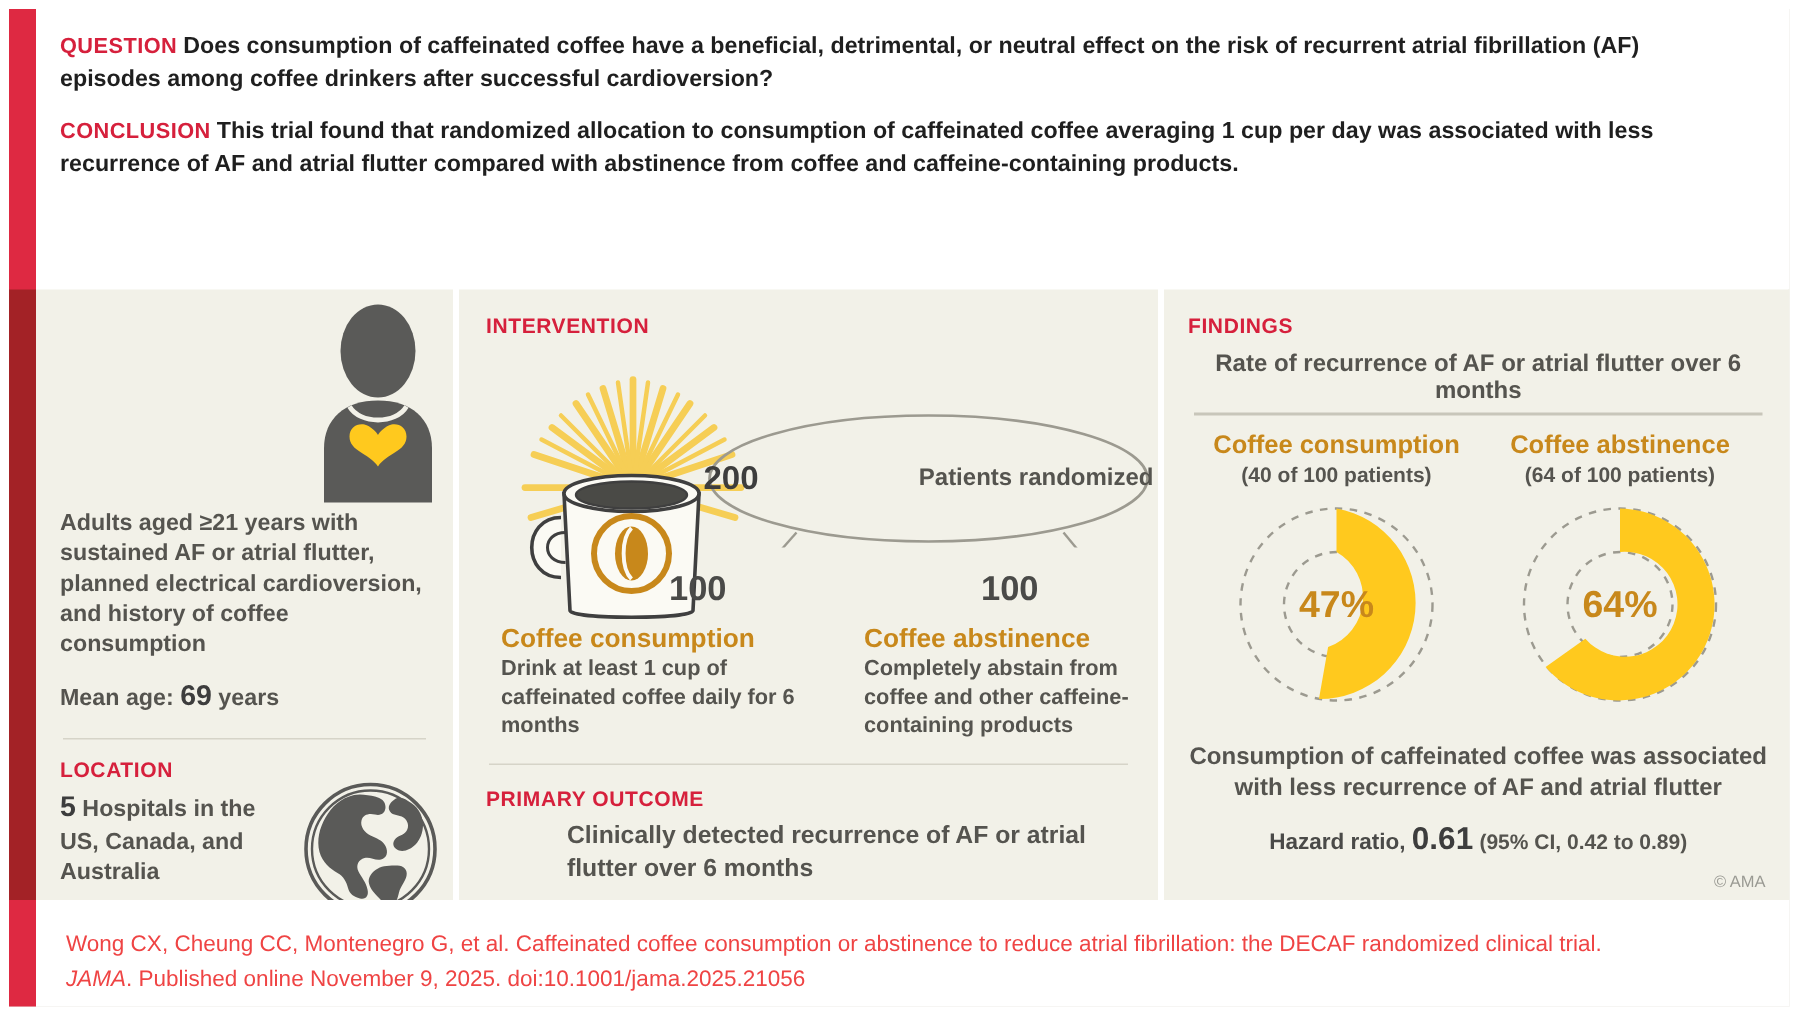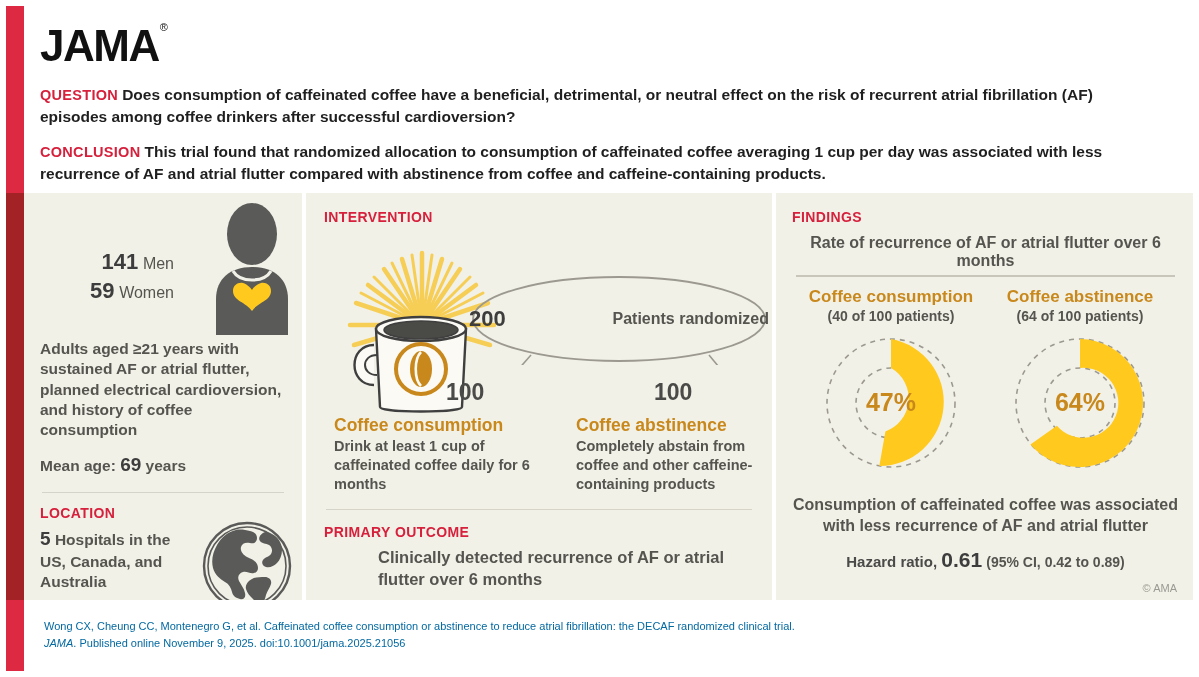--- a/index.html
+++ b/index.html
@@ -227,54 +227,49 @@
 
   
   .footer{
     position:absolute;left:24px;top:600px;
     width:1169px;height:71px;
     background:#ffffff;
     padding:18px 20px 0 20px;
     box-sizing:border-box;
   }
   .cite{
-    font-size:11px;line-height:1.55;
-    color:#0369a1;
+    font-size:15px;line-height:1.55;
+    color:#ef4444;
   }
   .cite .ital{font-style:italic;}
 </style>
 </head>
 <body>
 
 <div class="page">
   <div class="frame"></div>
   <div class="redbar"></div>
   <div class="redbar-dark"></div>
 
   <div class="header">
-    <div class="jama-logo"><span>JAMA</span><sup>®</sup></div>
 
     <div class="qline">
       <span class="qlabel">QUESTION</span><span class="qtext">Does consumption of caffeinated coffee have a beneficial, detrimental, or neutral effect on the risk of recurrent atrial fibrillation (AF) episodes among coffee drinkers after successful cardioversion?</span>
     </div>
 
     <div class="qline">
       <span class="qlabel">CONCLUSION</span><span class="qtext">This trial found that randomized allocation to consumption of caffeinated coffee averaging 1 cup per day was associated with less recurrence of AF and atrial flutter compared with abstinence from coffee and caffeine-containing products.</span>
     </div>
   </div>
 
   <div class="main">
 
     <div class="col col-pop">
 
       <div class="pop-top">
-        <div class="pop-counts">
-          <div><span class="num">141</span> <span class="lbl">Men</span></div>
-          <div><span class="num">59</span> <span class="lbl">Women</span></div>
-        </div>
         <svg class="person" viewBox="0 0 104 140">
           <ellipse cx="52" cy="33" rx="25" ry="31" fill="#5A5A58"></ellipse>
           <path d="M52 66 C30 66 16 78 16 98 L16 134 L88 134 L88 98 C88 78 74 66 52 66 Z" fill="#5A5A58"></path>
           <path d="M33 70 C40 82 64 82 71 70" fill="none" stroke="#F2F1E8" stroke-width="3.2"></path>
           <path d="M52 110 C46 101 33 100 33 90 C33 84 38 81 43 82 C47 83 51 87 52 89 C53 87 57 83 61 82 C66 81 71 84 71 90 C71 100 58 101 52 110 Z" fill="#FFC91E"></path>
         </svg>
       </div>
 
       <div class="pop-desc">Adults aged ≥21 years with sustained AF or atrial flutter, planned electrical cardioversion, and history of coffee consumption</div>
 

